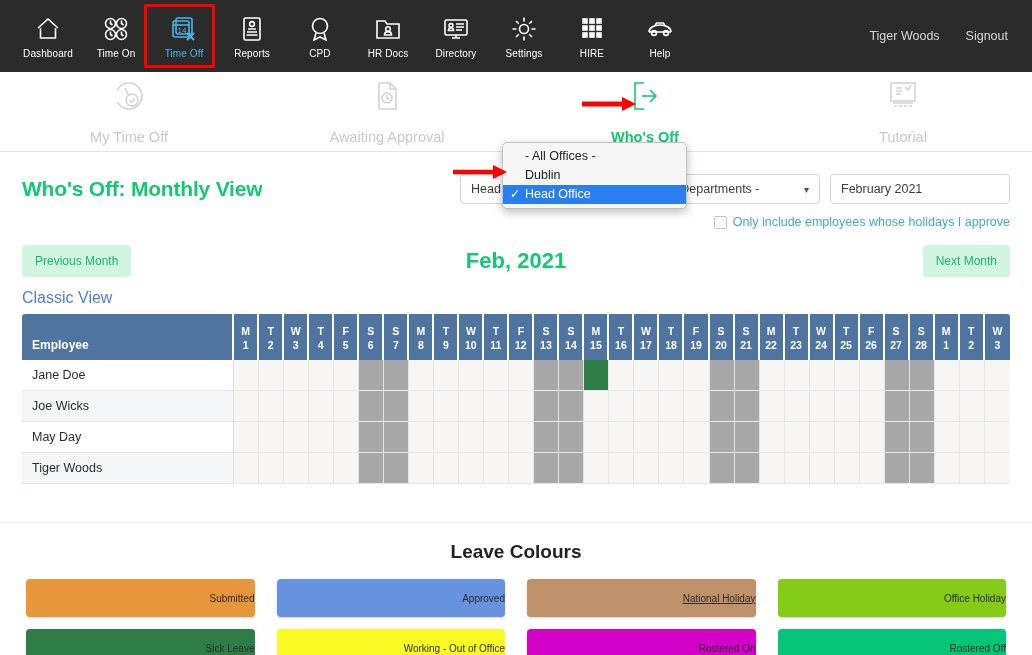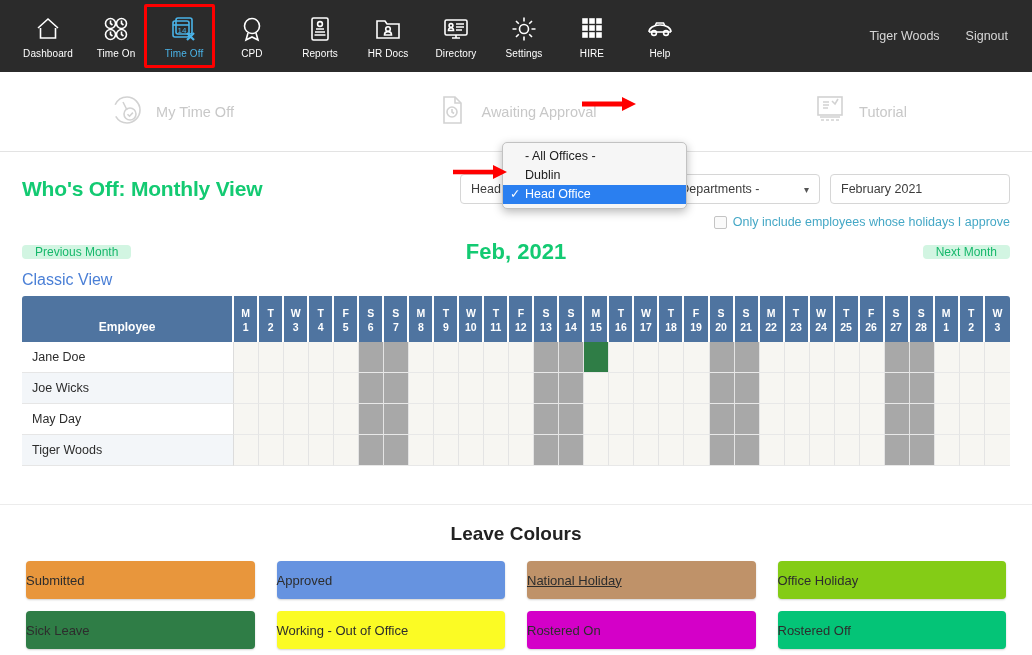--- a/index.html
+++ b/index.html
@@ -45,21 +45,21 @@
   .nav-right span { color: #d8d8d8; font-size: 12.5px; cursor: pointer; }
 
   
   .subnav {
     height: 80px; background: #ffffff;
     border-bottom: 1px solid #e3e3e3;
     display: flex; align-items: center;
     position: relative;
   }
   .subnav-item {
-    flex: 1; display: flex; flex-direction: row;
+    flex: 1; display: flex; flex-direction: column;
     align-items: center; justify-content: center; gap: 12px;
     color: #c8c8c8; cursor: pointer; position: relative;
   }
   .subnav-item .sub-label { font-size: 14.5px; }
   .subnav-item.active { color: #13ca72; font-weight: bold; }
   .subnav-item.active svg { stroke: #13ca72; }
   .subnav-item svg { stroke: #d2d2d2; fill:none; stroke-width: 1.6; }
   .red-arrow {
     position: absolute; display:flex; align-items:center;
     pointer-events:none;
@@ -124,38 +124,38 @@
     border-radius: 2px; background: #fafafa; margin-right: 6px;
     display:inline-block;
   }
   .approve-row .cb-label { color: #45a8c6; font-size: 12.5px; }
 
   .row-months {
     display: flex; align-items: center; margin-top: 16px; position: relative;
   }
   .mbtn {
     background: #d2f5e2; color: #16b86b; border: none; border-radius: 4px;
-    font-size: 12px; padding: 0 13px; cursor: pointer;
+    font-size: 12px; padding: 9px 13px; cursor: pointer;
     font-family: "Liberation Sans", sans-serif;
   }
   .month-title {
     position: absolute; left: 0; right: 0; text-align: center;
     color: #13ca72; font-size: 22px; font-weight: bold;
   }
   .mbtn.next { margin-left: auto; }
   .classic-view {
     color: #4a7fd6; font-size: 16px; margin-top: 12px; cursor: pointer;
     display: inline-block;
   }
 
   
   .cal-wrap { margin-top: 7px; position: relative; }
   table.cal { border-collapse: separate; border-spacing: 0; width: 988px; table-layout: fixed; }
   table.cal th.emp {
-    background: #4f74a0; color: #fff; font-size: 12px; text-align: center;
+    background: #4f74a0; color: #fff; font-size: 12px; text-align: left;
     padding: 8px 10px; vertical-align: bottom; height: 46px;
     border-right: 2px solid #fff; width: 212px;
     border-top-left-radius: 3px;
   }
   table.cal th.day {
     background: #4f74a0; color: #fff; font-size: 10.5px; font-weight: bold;
     text-align: center; height: 46px; padding: 5px 0 4px;
     border-right: 2px solid #fff; line-height: 14px; width: 25px;
   }
   table.cal th.day:last-child { border-right: none; border-top-right-radius: 3px;}
@@ -178,22 +178,22 @@
   .legend-title {
     text-align: center; font-size: 19px; color: #222;
     font-weight: bold; margin: 2px 0 16px;
   }
   .legend-grid {
     display: grid; grid-template-columns: repeat(4, 1fr);
     gap: 12px 22px;
   }
   .chip {
     height: 38px; border-radius: 4px;
-    display: flex; align-items: center; justify-content: flex-start;
-    font-size: 13px; color: #2d2d2d;
+    display: flex; align-items: center; justify-content: flex-end;
+    font-size: 10px; color: #2d2d2d;
     box-shadow: 0 1px 2px rgba(0,0,0,.18);
     cursor: pointer;
   }
 </style>
 </head>
 <body>
 
 <div class="page">
 
   <div class="topnav">
@@ -227,35 +227,35 @@
               <path d="M2 9h16"></path>
               <text x="6.5" y="17" font-size="8" stroke="none" fill="currentColor" font-family="sans-serif">14</text>
               <path d="M16 17l7 7M23 17l-7 7" stroke-width="2.2"></path>
             </svg>
           </span>
           <span class="nav-label">Time Off</span>
         </div>
         <div class="nav-item">
           <span class="nav-icon">
             <svg width="26" height="26" viewBox="0 0 26 26">
-              <circle cx="13" cy="10" r="7.5"></circle>
-              <path d="M9 17l-2 7 6-3 6 3-2-7"></path>
-            </svg>
-          </span>
-          <span class="nav-label">CPD</span>
-        </div>
-        <div class="nav-item">
-          <span class="nav-icon">
-            <svg width="26" height="26" viewBox="0 0 26 26">
               <rect x="5" y="2" width="16" height="22" rx="1.5"></rect>
               <circle cx="13" cy="8" r="2.4"></circle>
               <path d="M9 13h8M8 16h10M7.5 19h11"></path>
             </svg>
           </span>
           <span class="nav-label">Reports</span>
+        </div>
+        <div class="nav-item">
+          <span class="nav-icon">
+            <svg width="26" height="26" viewBox="0 0 26 26">
+              <circle cx="13" cy="10" r="7.5"></circle>
+              <path d="M9 17l-2 7 6-3 6 3-2-7"></path>
+            </svg>
+          </span>
+          <span class="nav-label">CPD</span>
         </div>
         <div class="nav-item">
           <span class="nav-icon">
             <svg width="26" height="26" viewBox="0 0 26 26">
               <path d="M2 5h8l2 3h12v14H2z"></path>
               <circle cx="13" cy="13" r="2.3"></circle>
               <path d="M9.5 19c0-2 1.6-3.4 3.5-3.4S16.5 17 16.5 19z"></path>
             </svg>
           </span>
           <span class="nav-label">HR Docs</span>
@@ -335,20 +335,30 @@
       <span>
         <svg width="34" height="34" viewBox="0 0 34 34">
             <path d="M9 4h11l6 6v20H9z"></path>
             <path d="M20 4v6h6"></path>
             <circle cx="17" cy="19" r="5"></circle>
             <path d="M17 16v3l2 1.5"></path>
           </svg>
       </span>
       <span class="sub-label">Awaiting Approval</span>
     </div>
+    <div class="subnav-item active">
+      <span>
+        <svg width="34" height="34" viewBox="0 0 34 34" stroke-width="2.4">
+            <path d="M16 4H7v26h9"></path>
+            <path d="M14 17h13"></path>
+            <path d="M22 11l6 6-6 6"></path>
+          </svg>
+      </span>
+      <span class="sub-label">Who's Off</span>
+    </div>
     <div class="subnav-item">
       <span>
         <svg width="34" height="34" viewBox="0 0 34 34">
             <rect x="5" y="4" width="24" height="18"></rect>
             <path d="M10 9h6M10 12h6M10 15h5M19 8l3 3 3-5"></path>
             <path d="M7 24h20M8 27h3M13 27h3M18 27h3M23 27h3"></path>
           </svg>
       </span>
       <span class="sub-label">Tutorial</span>
     </div>

